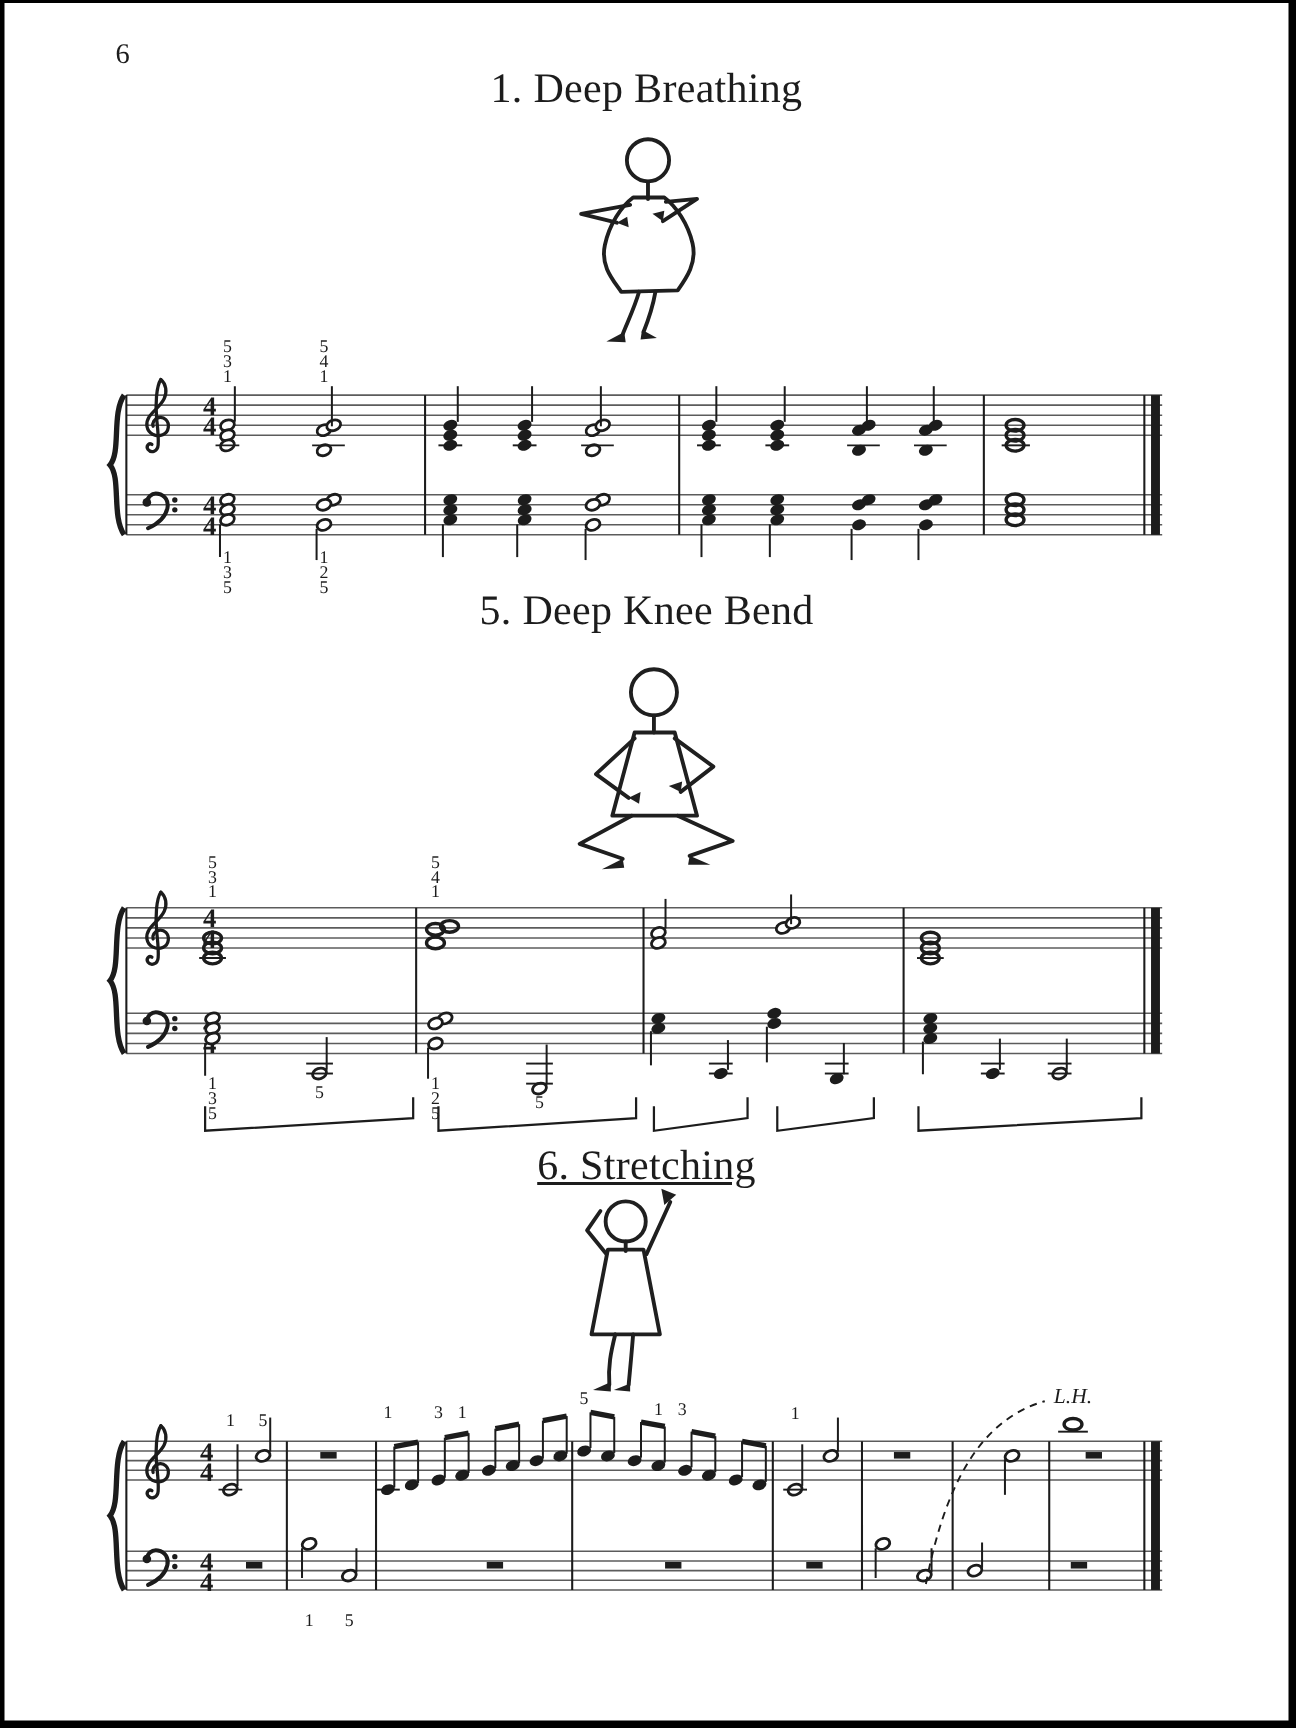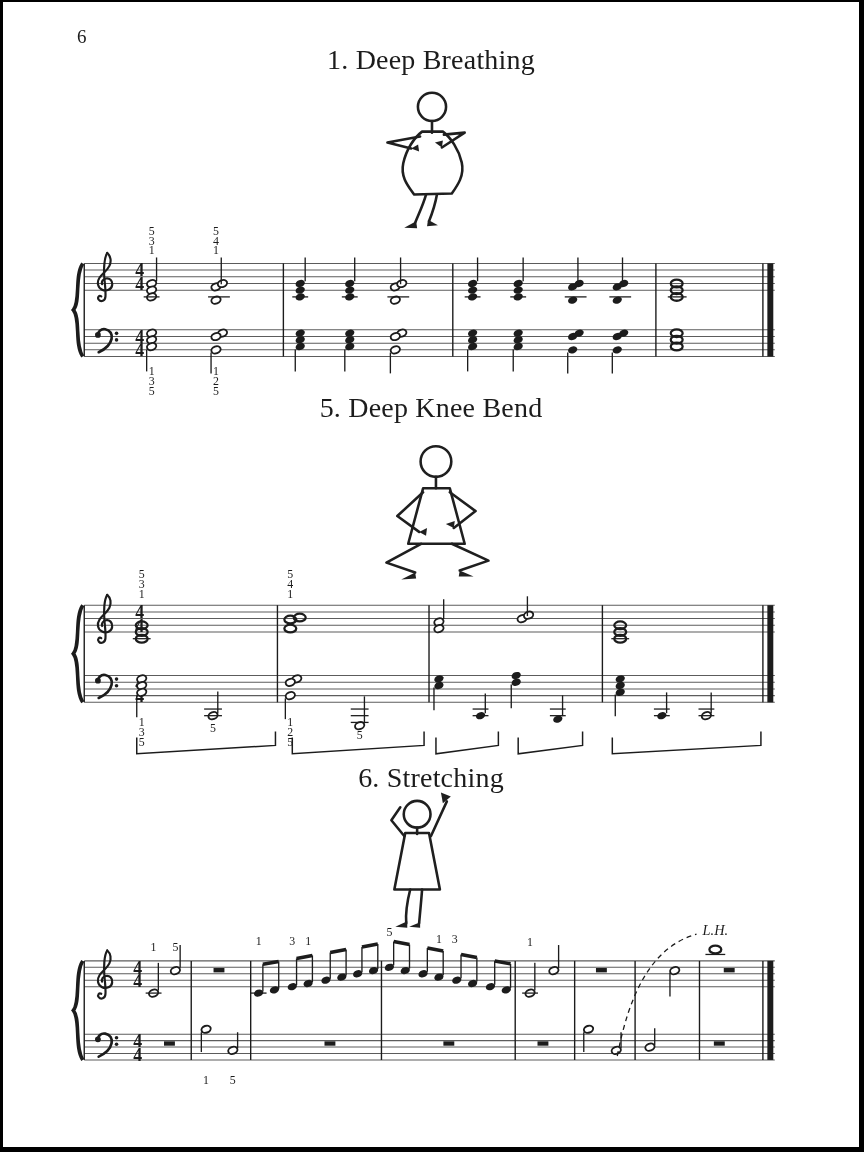--- a/index.html
+++ b/index.html
@@ -7,21 +7,21 @@
     position:relative;width:864px;height:1152px;background:#ffffff;
     border-top:2px solid #000;border-left:3px solid #000;
     border-right:5px solid #000;border-bottom:5px solid #000;
     box-sizing:border-box;overflow:hidden;
     font-family:"Liberation Serif","DejaVu Serif",serif;color:#1c1c1c;
   }
   .page-number{position:absolute;left:74px;top:24px;font-size:19px;}
   .title{position:absolute;left:0;width:100%;text-align:center;font-size:28px;letter-spacing:0.2px;}
   .t1{top:42px;}
   .t2{top:390px;}
-  .t3{top:760px;}
+  .t3{top:760px;text-decoration:underline;}
   #score-svg{position:absolute;left:0;top:0;width:856px;height:1145px;}
   .fig{stroke:#1f1f1f;stroke-width:2.6;fill:none;stroke-linecap:round;stroke-linejoin:round;}
   .fig-fill{fill:#1f1f1f;stroke:none;}
 </style>
 </head>
 <body>
 
 <div class="page">
   <div class="page-number">6</div>
   <div class="title t1">1. Deep Breathing</div>

